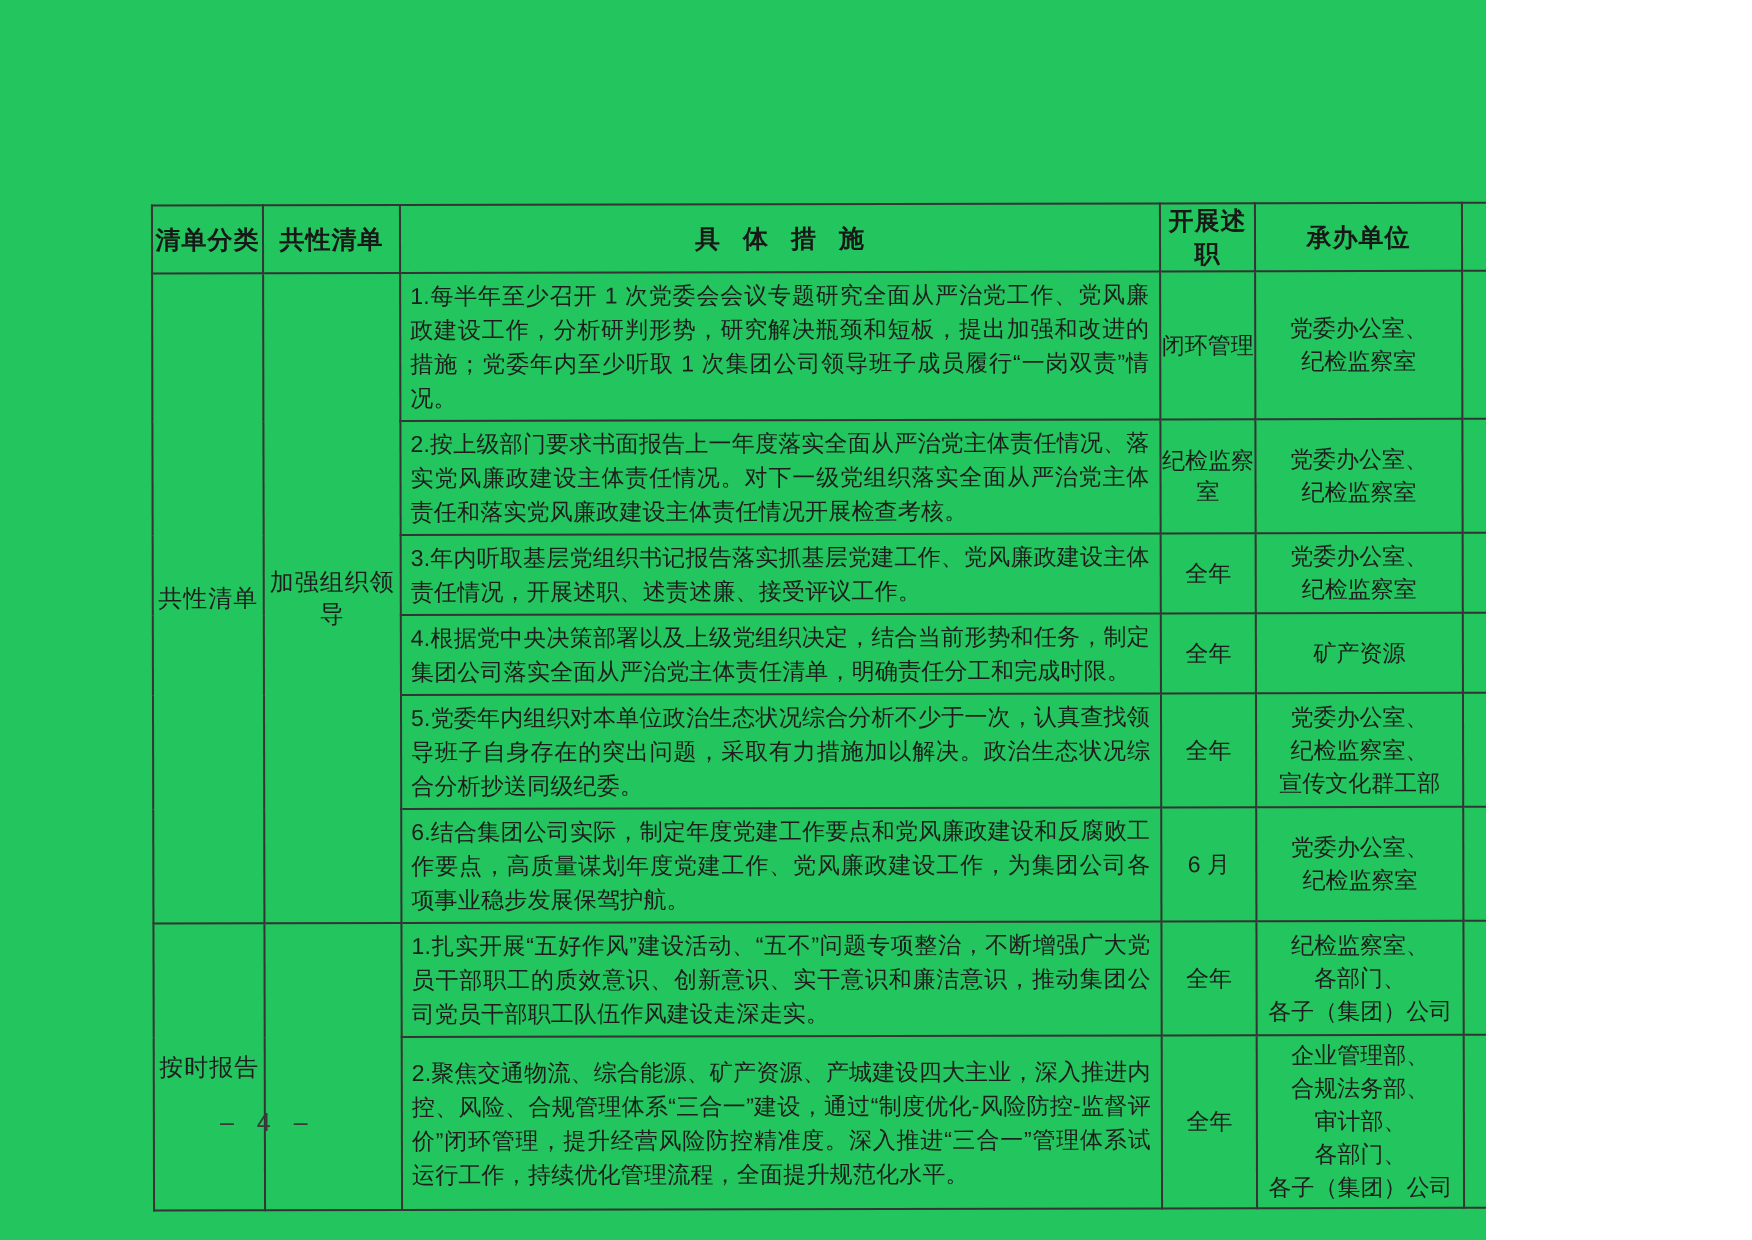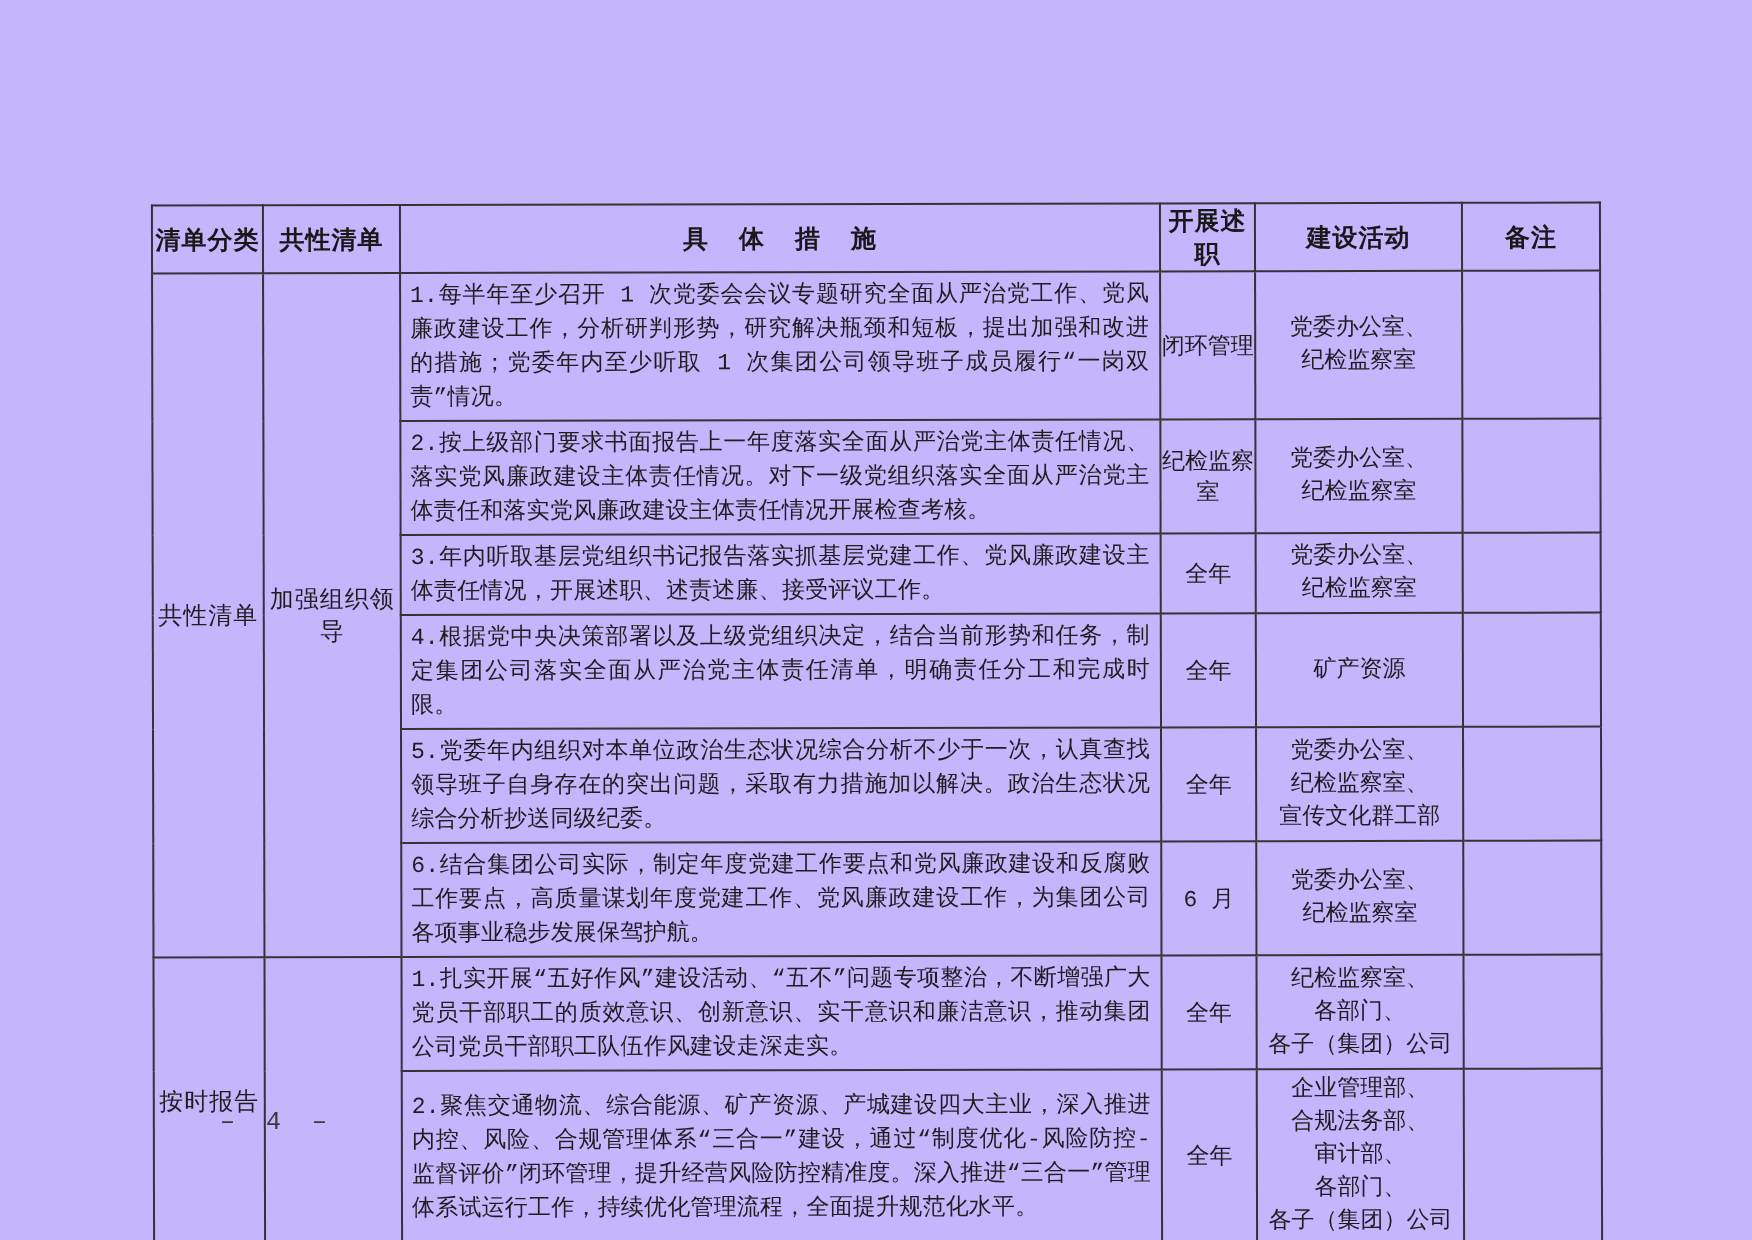--- a/index.html
+++ b/index.html
@@ -1,22 +1,22 @@
 <!DOCTYPE html>
 <html><head>
 <meta charset="utf-8">
 <style>
   * { margin: 0; padding: 0; box-sizing: border-box; }
   html, body { width: 1752px; height: 1240px; }
   body { background: #ffffff; }
   .page {
     position: relative;
-    width: 1752px; height: 1240px;
-    background: #c4b5fd;
-    font-family: Liberation Mono, monospace;
+    width: 1486px; height: 1240px;
+    background: #22c55e;
+    font-family: Liberation Sans, sans-serif;
     color: #1e1e1e;
     overflow: hidden;
   }
   table.duty {
     position: absolute;
     left: 152px; top: 203px;
     width: 1448px;
     border-collapse: collapse;
     table-layout: fixed;
     transform: rotate(-0.12deg);
@@ -78,21 +78,21 @@
       <col style="width:207px">
       <col style="width:138px">
     </colgroup>
 
     <tbody>
         <tr style="height:40px">
       <th class="hd">清单分类</th>
       <th class="hd">共性清单</th>
       <th class="hd hd-measures">具 体 措 施</th>
       <th class="hd">开展述职</th>
-      <th class="hd">建设活动</th>
+      <th class="hd">承办单位</th>
       <th class="hd">备注</th>
     </tr>
 
     <tr style="height:102px">
       <td class="cat" rowspan="6">共性清单</td>
       <td class="cat" rowspan="6">加强组织领导</td>
       <td class="measure">1.每半年至少召开 1 次党委会会议专题研究全面从严治党工作、党风廉政建设工作，分析研判形势，研究解决瓶颈和短板，提出加强和改进的措施；党委年内至少听取 1 次集团公司领导班子成员履行“一岗双责”情况。</td>
       <td class="mid">闭环管理</td>
       <td class="mid unit">党委办公室、
 纪检监察室</td>

